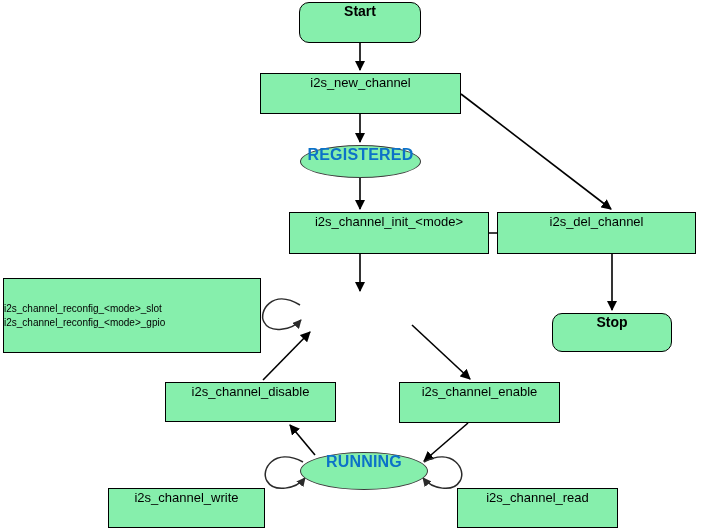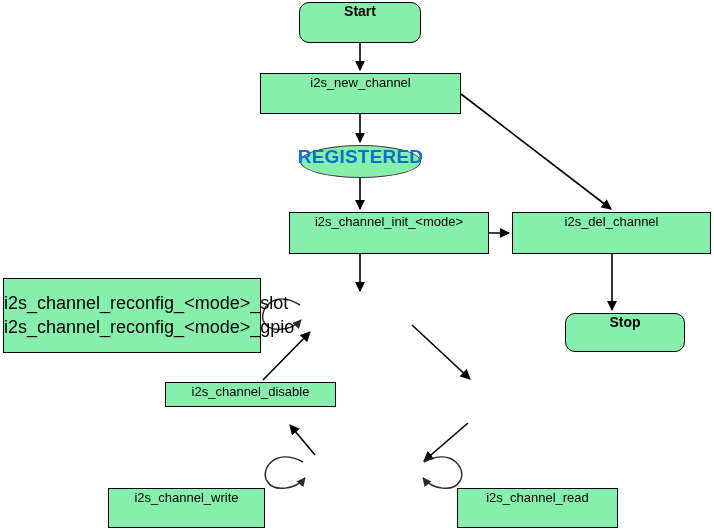--- a/index.html
+++ b/index.html
@@ -43,29 +43,29 @@
   .node.terminator {
     border: 1.6px solid #000000;
     border-radius: 10px;
     font-size: 14px;
     font-weight: bold;
     color: #000000;
   }
   .node.state {
     border: 1.4px solid #3a3a3a;
     border-radius: 50%;
-    font-size: 19px;
+    font-size: 16px;
     font-weight: bold;
     color: #0c72c8;
     letter-spacing: 0.2px;
   }
   .node.multiline {
     flex-direction: column;
     justify-content: center;
-    font-size: 18px;
+    font-size: 10px;
   }
   .node.multiline span {
     display: block;
     white-space: nowrap;
   }
 </style>
 </head>
 <body>
 
 <div id="canvas">
@@ -121,39 +121,45 @@
   </div>
 
   <div class="node state" style="left:300px; top:145px; width:121px; height:33px;">
     <span>REGISTERED</span>
   </div>
 
   <div class="node rect" style="left:261px; top:212px; width:200px; height:42px;margin-left:28px;">
     <span>i2s_channel_init_&lt;mode&gt;</span>
   </div>
 
-  <div class="node rect" style="left:512px; top:212px; width:199px; height:42px;">
+  <div class="node rect" style="left:497px; top:212px; width:199px; height:42px;">
     <span>i2s_del_channel</span>
   </div>
 
-  <div class="node terminator" style="left:552px; top:313px; width:120px; height:39px;margin-left:13px;">
+  <div class="node terminator" style="left:552px; top:313px; width:120px; height:39px;">
     <span>Stop</span>
   </div>
 
   <div class="node rect multiline" style="left:3px; top:278px; width:258px; height:75px;">
     <span>i2s_channel_reconfig_&lt;mode&gt;_slot</span>
     <span>i2s_channel_reconfig_&lt;mode&gt;_gpio</span>
   </div>
 
 
-  <div class="node rect" style="left:165px; top:382px; width:171px; height:25px;">
+  <div class="node rect" style="left:165px; top:382px; width:171px; height:40px;">
     <span>i2s_channel_disable</span>
   </div>
 
+  <div class="node rect" style="left:399px; top:382px; width:161px; height:41px;">
+    <span>i2s_channel_enable</span>
+  </div>
 
+  <div class="node state" style="left:300px; top:452px; width:128px; height:38px;">
+    <span>RUNNING</span>
+  </div>
 
   <div class="node rect" style="left:108px; top:488px; width:157px; height:40px;">
     <span>i2s_channel_write</span>
   </div>
 
   <div class="node rect" style="left:457px; top:488px; width:161px; height:40px;">
     <span>i2s_channel_read</span>
   </div>
 
 </div>

